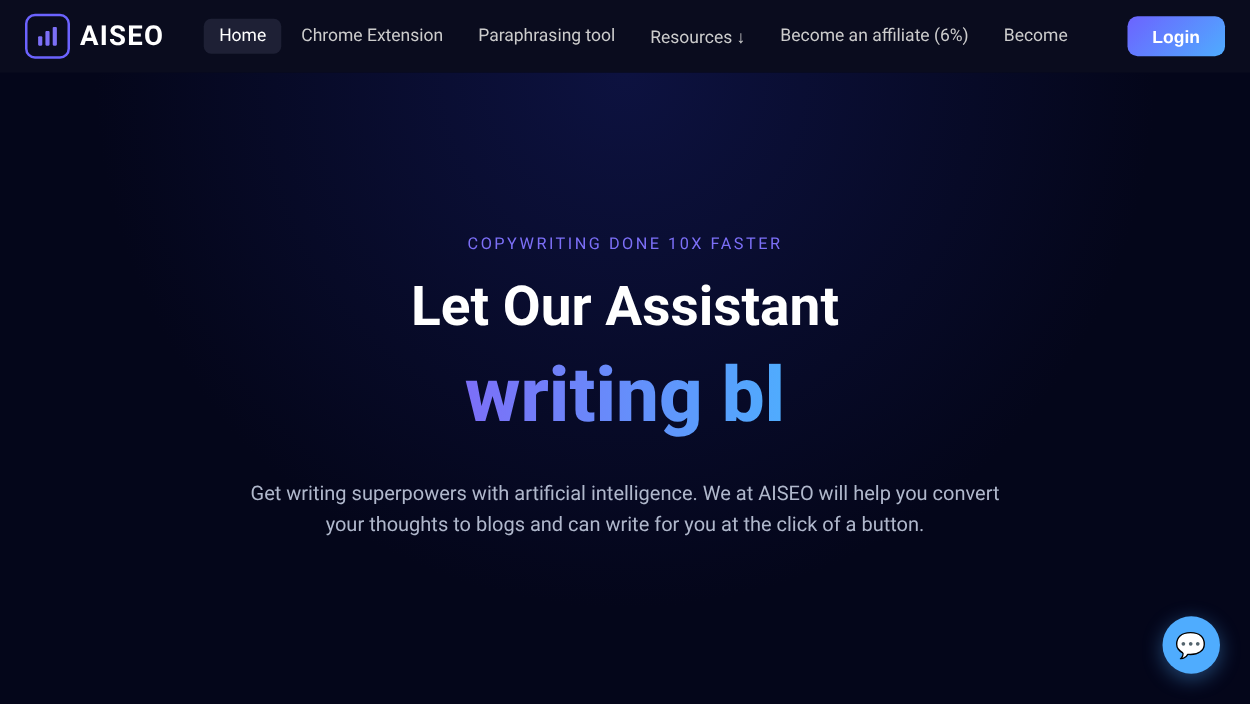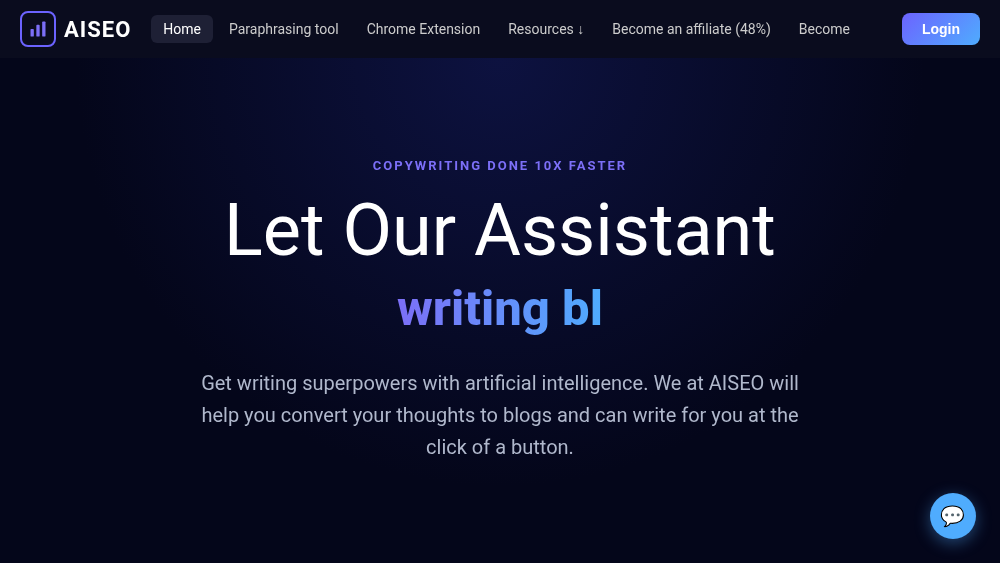--- a/index.html
+++ b/index.html
@@ -25,21 +25,21 @@
       padding: 0 20px;
       height: 58px;
       position: relative;
       z-index: 10;
     }
 
     .logo-area {
       display: flex;
       align-items: center;
       gap: 8px;
-      margin-right: 20px;
+      margin-right: 32px;
     }
 
     .logo-icon {
       width: 36px;
       height: 36px;
       border: 2px solid #6c63ff;
       border-radius: 8px;
       display: flex;
       align-items: center;
       justify-content: center;
@@ -101,48 +101,48 @@
       justify-content: center;
       text-align: center;
       padding: 40px 20px 20px;
       min-height: calc(563px - 58px);
       background: radial-gradient(ellipse at 50% 0%, #0d1240 0%, #04061a 60%);
       position: relative;
     }
 
     .subtitle-badge {
       font-size: 13px;
-      font-weight: 700;
+      font-weight: 400;
       letter-spacing: 2px;
       color: #7c6ff7;
       text-transform: uppercase;
       margin-bottom: 18px;
     }
 
     .hero-title {
-      font-size: 72px;
-      font-weight: 400;
+      font-size: 44px;
+      font-weight: 700;
       line-height: 1.1;
       color: #ffffff;
       margin-bottom: 10px;
       max-width: 700px;
     }
 
     .hero-animated {
-      font-size: 49px;
+      font-size: 61px;
       font-weight: 800;
       background: linear-gradient(90deg, #7c6ff7, #4facfe);
       -webkit-background-clip: text;
       -webkit-text-fill-color: transparent;
       background-clip: text;
       margin-bottom: 30px;
     }
 
     .hero-description {
-      font-size: 20px;
+      font-size: 16px;
       color: #b0b8cc;
       max-width: 600px;
       line-height: 1.6;
       margin-bottom: 20px;
     }
 
     
     .chat-bubble {
       position: absolute;
       bottom: 24px;
@@ -173,24 +173,24 @@
         <rect x="3" y="12" width="4" height="9" rx="1" fill="#7c6ff7"></rect>
         <rect x="10" y="7" width="4" height="14" rx="1" fill="#7c6ff7"></rect>
         <rect x="17" y="3" width="4" height="18" rx="1" fill="#7c6ff7"></rect>
       </svg>
     </div>
     <span class="logo-text">AISEO</span>
   </div>
 
   <div class="nav-links">
     <div class="nav-item active">Home</div>
+    <div class="nav-item">Chrome Extension</div>
     <div class="nav-item">Paraphrasing tool</div>
-    <div class="nav-item">Chrome Extension</div>
     <div class="nav-item">Resources ↓</div>
-    <div class="nav-item">Become an affiliate (48%)</div>
+    <div class="nav-item">Become an affiliate (6%)</div>
     <div class="nav-item">Become</div>
   </div>
 
   <div class="nav-right">
     <button class="login-btn">Login</button>
 
   </div>
 </nav>
 
 <section class="hero">

